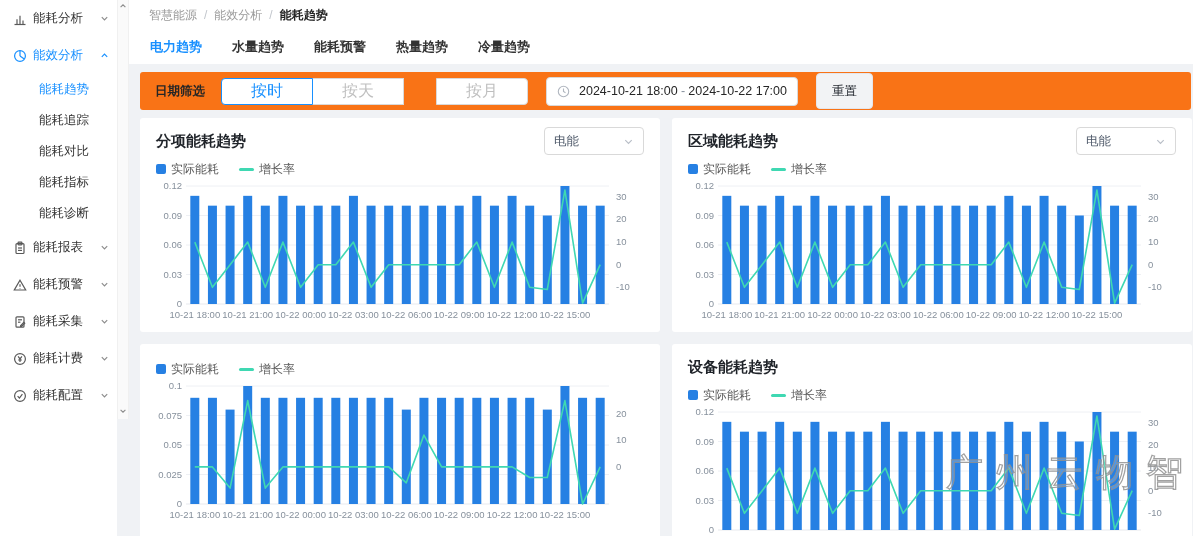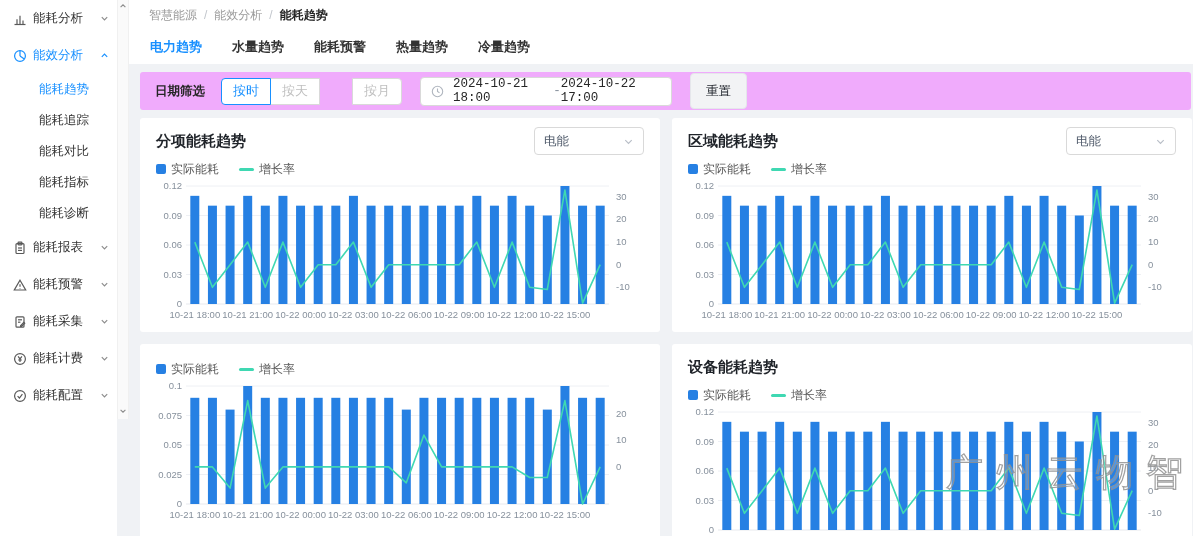--- a/index.html
+++ b/index.html
@@ -23,37 +23,37 @@
   .sb-arrow { color:#8c8c8c; font-size:8px; line-height:8px; }
   
   .content { position:absolute; left:129px; top:0; width:1064px; height:536px; }
   .breadcrumb-bar { height:30px; background:#fff; display:flex; align-items:center; padding-left:20px; font-size:12px; color:#999; }
   .breadcrumb-bar .sep { margin:0 7px; color:#c2c6cc; }
   .breadcrumb-bar .crumb-last { color:#262626; font-weight:700; }
   .tabs-bar { height:34px; background:#fff; display:flex; align-items:center; padding-left:21px; gap:30px; }
   .tab { font-size:13px; font-weight:700; color:#333; cursor:pointer; }
   .tab.active { color:#1890ff; }
   
-  .filter-card { margin:8px 2px 0 11px; height:38px; background:#f0abfc; border-radius:3px; display:flex; align-items:center; padding:0 15px;font-family:Liberation Mono, monospace; }
+  .filter-card { margin:8px 2px 0 11px; height:38px; background:#f97316; border-radius:3px; display:flex; align-items:center; padding:0 15px; }
   .filter-label { font-size:12.5px; font-weight:700; color:#262626; margin-right:16px; }
   .mode-group { display:flex; }
-  .mode-btn { height:27px; padding:0 11px; display:flex; align-items:center; background:#fff; border:1px solid #d9d9d9; font-size:13px; color:#bfbfbf; margin-left:-1px; cursor:pointer; position:relative; }
+  .mode-btn { height:27px; padding:0 29px; display:flex; align-items:center; background:#fff; border:1px solid #d9d9d9; font-size:16px; color:#bfbfbf; margin-left:-1px; cursor:pointer; position:relative; }
   .mode-btn:first-child { border-radius:4px 0 0 4px; margin-left:0; }
   .mode-btn:last-child { border-radius:0 4px 4px 0;margin-left:32px; }
   .mode-btn.active { border-color:#1890ff; color:#1890ff; z-index:1; }
   .date-box { margin-left:18px; width:252px; height:29px; border:1px solid #d9d9d9; border-radius:4px; background:#fff; display:flex; align-items:center; padding:0 10px; font-size:12.5px; color:#262626; cursor:text; }
   .date-box .dicon { display:flex; color:#b0b6bf; margin-right:9px; }
   .date-box .dsep { flex:1; text-align:center; color:#86909c; }
   .reset-btn { margin-left:18px; height:36px; padding:0 15px; display:flex; align-items:center; background:#f2f3f5; border:1px solid #e5e6eb; border-radius:4px; font-size:12.5px; color:#1d2129; cursor:pointer; }
   
   .charts-grid { margin:8px 2px 0 11px; display:grid; grid-template-columns:520px 520px; grid-template-rows:214px 240px; gap:12px; }
   .chart-card { background:#fff; border-radius:3px; padding:10px 16px 0; overflow:hidden; }
   .card-head { height:26px; display:flex; align-items:center; justify-content:space-between; }
   .chart-title { font-size:15px; font-weight:700; color:#1f2329; }
-  .select { width:110px; height:28px; border:1px solid #d9d9d9; border-radius:4px; background:#fff; display:flex; align-items:center; justify-content:space-between; padding:0 9px; font-size:12.5px; color:#4e5969; cursor:pointer; }
+  .select { width:100px; height:28px; border:1px solid #d9d9d9; border-radius:4px; background:#fff; display:flex; align-items:center; justify-content:space-between; padding:0 9px; font-size:12.5px; color:#4e5969; cursor:pointer; }
   .select .schev { display:flex; color:#b8bec7; }
   .select.muted .sval { color:#bfbfbf; }
   .legend { height:18px; margin-top:6px; display:flex; align-items:center; gap:20px; }
   .legend-item { display:flex; align-items:center; gap:5px; font-size:12px; color:#595959; cursor:pointer; }
   .sw-bar { width:10px; height:10px; border-radius:2px; background:#2680e3; }
   .sw-line { width:15px; height:3px; border-radius:2px; background:#3fd8b2; }
   svg.chart { display:block; width:487px; height:148px; margin-top:0; }
   
   .watermark { position:absolute; left:946px; top:448px; z-index:6; pointer-events:none; white-space:nowrap;
     font-size:37px; letter-spacing:13px; color:rgba(255,255,255,0.18);

